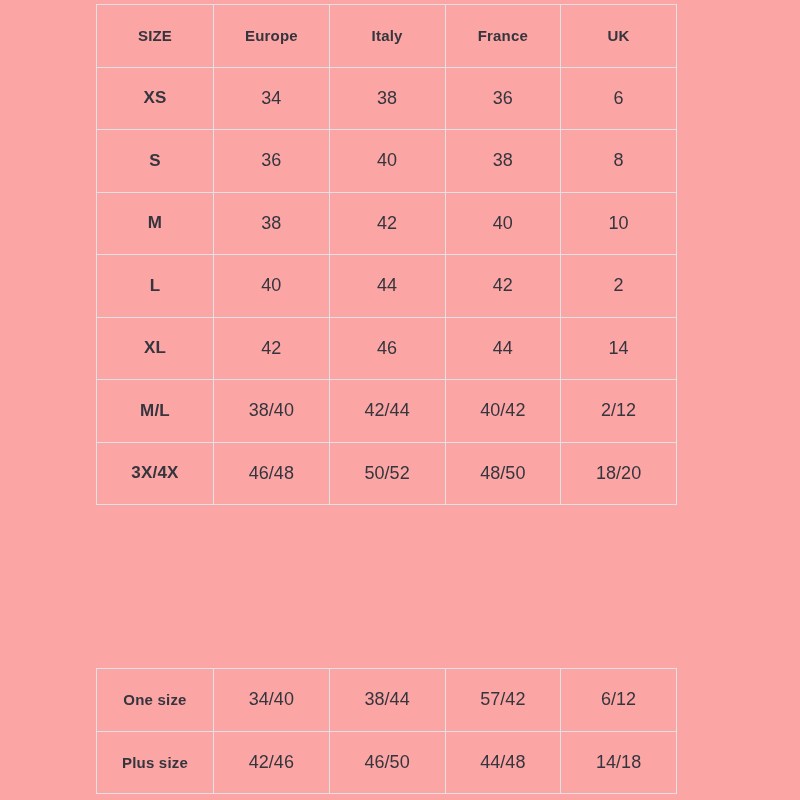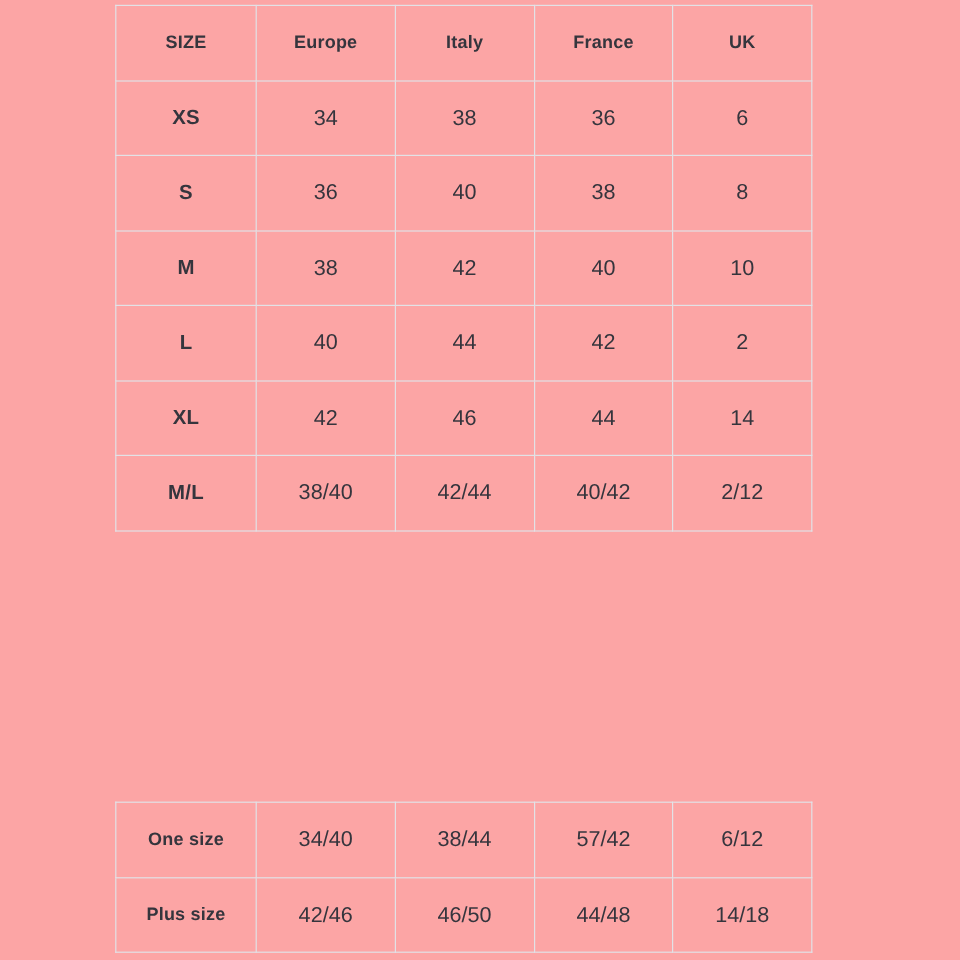--- a/index.html
+++ b/index.html
@@ -115,20 +115,27 @@
           <td>44</td>
           <td>14</td>
         </tr>
         <tr>
           <td class="rowlabel">M/L</td>
           <td>38/40</td>
           <td>42/44</td>
           <td>40/42</td>
           <td>2/12</td>
         </tr>
+        <tr>
+          <td class="rowlabel">3X/4X</td>
+          <td>46/48</td>
+          <td>50/52</td>
+          <td>48/50</td>
+          <td>18/20</td>
+        </tr>
       </tbody>
     </table>
   </div>
 
   <div class="tbl-wrap" id="table-extra">
     <table class="size-table">
       <colgroup>
         <col class="c-label">
           <col class="c-data">
           <col class="c-data">

